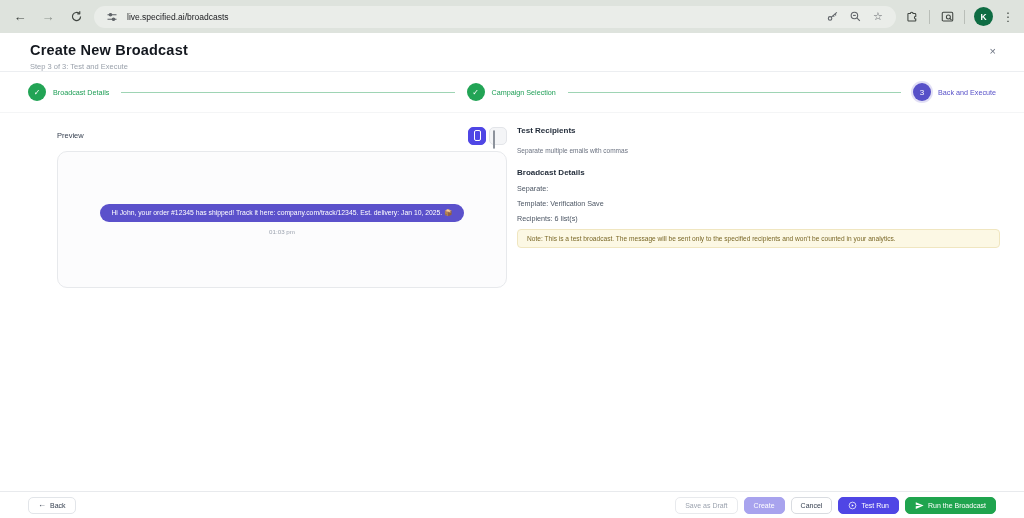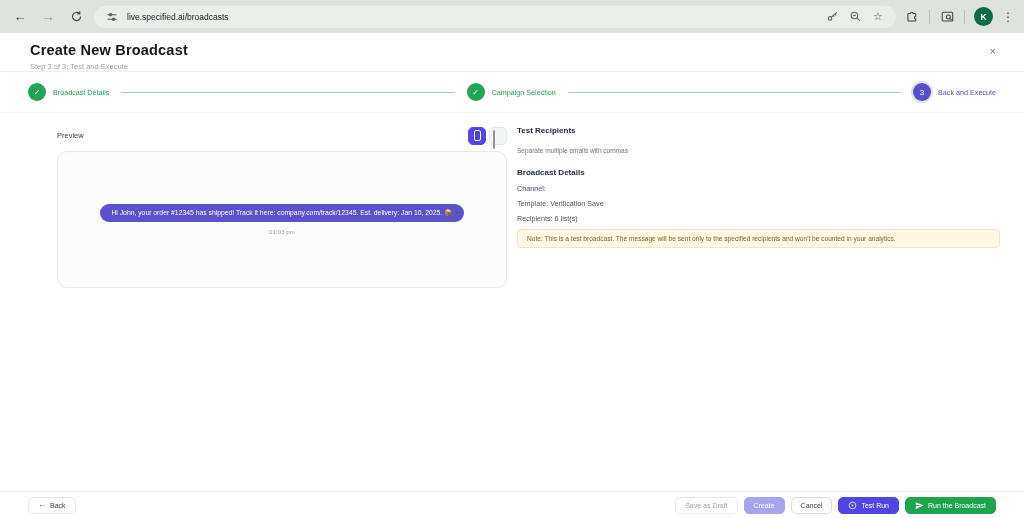--- a/index.html
+++ b/index.html
@@ -191,21 +191,21 @@
       <div class="bubble">Hi John, your order #12345 has shipped! Track it here: company.com/track/12345. Est. delivery: Jan 10, 2025. 📦</div>
       <div class="bubble-time">01:03 pm</div>
     </div>
   </div>
 
   <div class="col-right">
     <div class="field-label">Test Recipients</div>
     <div class="helper">Separate multiple emails with commas</div>
 
     <div class="details-title">Broadcast Details</div>
-    <div class="detail-row">Channel:</div>
+    <div class="detail-row">Separate:</div>
     <div class="detail-row">Template: Verification Save</div>
     <div class="detail-row">Recipients: 6 list(s)</div>
 
     <div class="note-box">Note: This is a test broadcast. The message will be sent only to the specified recipients and won't be counted in your analytics.</div>
   </div>
 
 </div>
 
 <div class="footer">
   <span class="btn btn-ghost">

